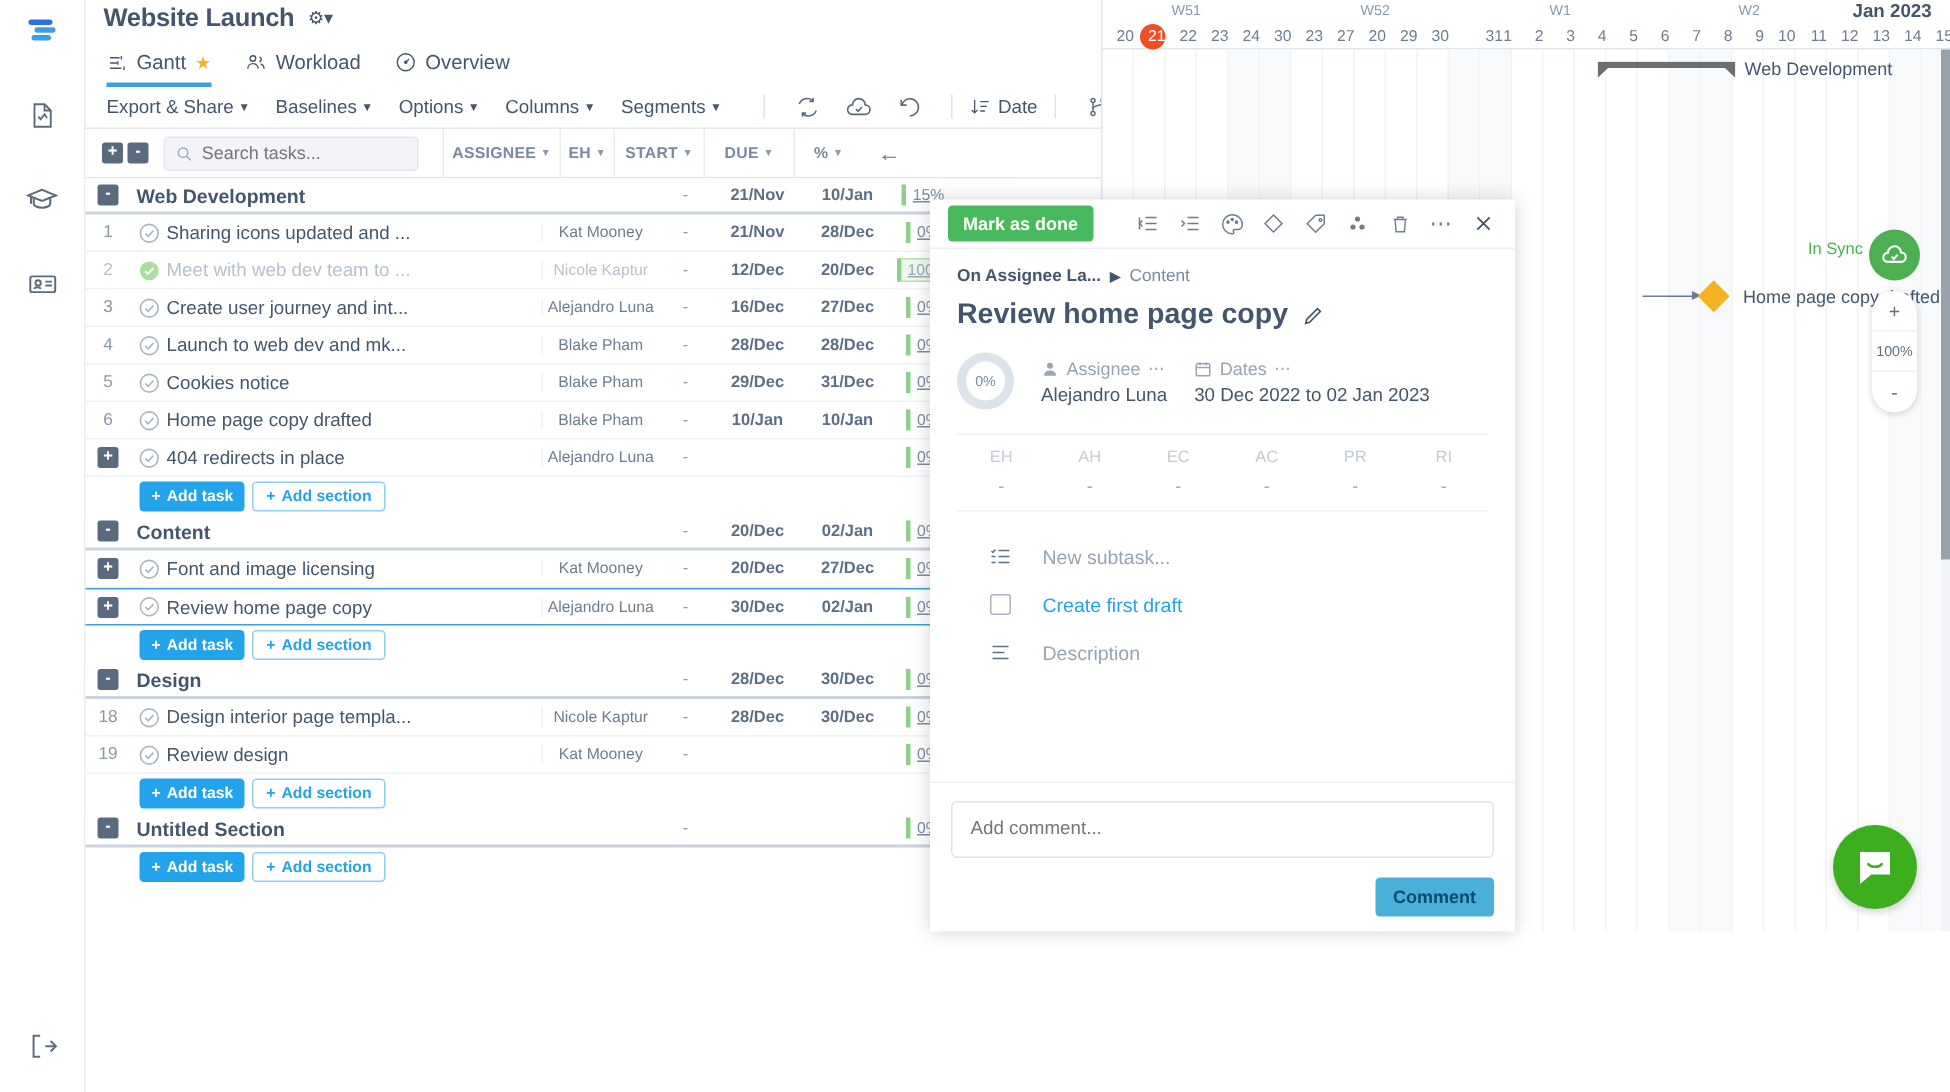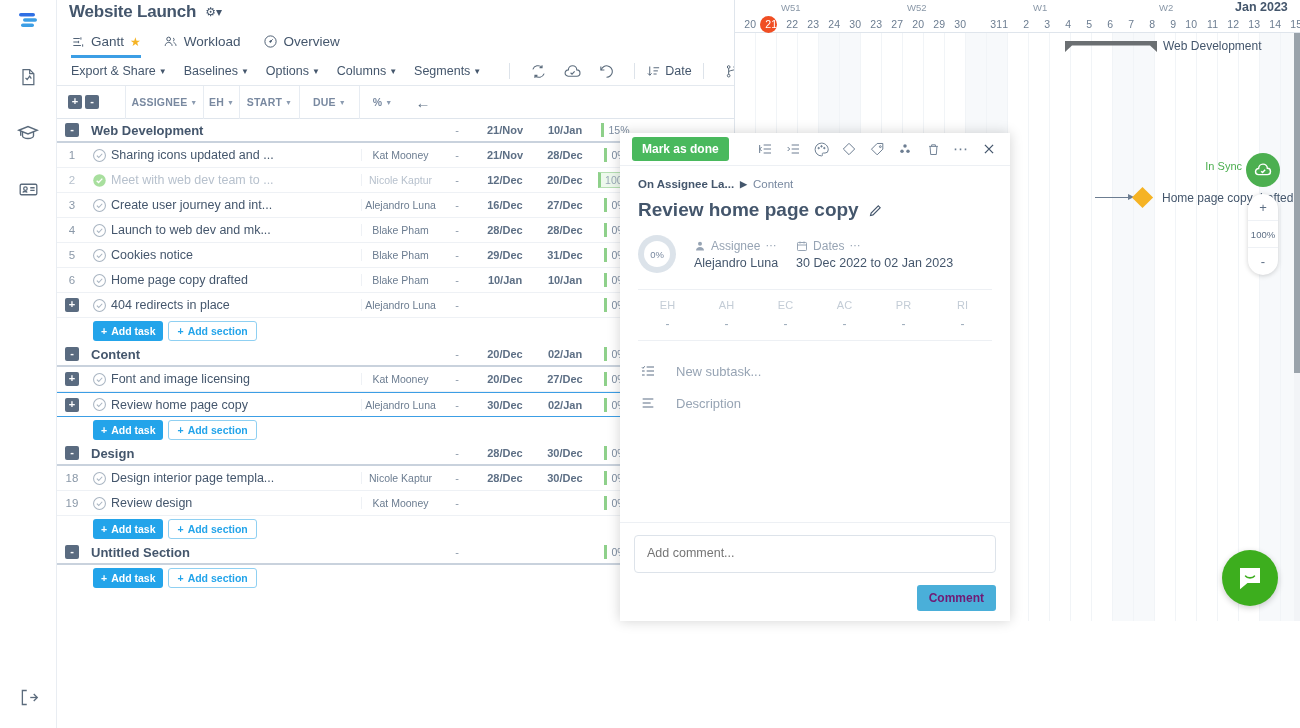--- a/index.html
+++ b/index.html
@@ -107,21 +107,21 @@
   .c-idx .sq { margin: 0 auto; }
   .c-check { width: 24px; flex: none; display: flex; align-items: center; justify-content: center; cursor: pointer; }
   .c-name { flex: 1 1 auto; color: #44566c; white-space: nowrap; overflow: hidden; text-overflow: ellipsis; padding-right: 8px; }
   .section .c-name { font-weight: bold; font-size: 13px; padding-left: 4px; }
   .c-assignee { width: 78px; flex: none; text-align: center; font-size: 10.5px; color: #6c7d91; border-left: 1px solid #eef1f5; }
   .c-eh { width: 36px; flex: none; text-align: center; font-size: 11px; color: #8a98a8; }
   .c-start, .c-due { width: 60px; flex: none; text-align: center; font-size: 11px; font-weight: bold; color: #5d6f85; }
   .section .c-start, .section .c-due { font-weight: bold; }
   .c-pct { width: 46px; flex: none; display: flex; align-items: center; justify-content: center; }
   .c-av { width: 36px; flex: none; display: flex; align-items: center; justify-content: center; }
-  .pctbox { font-size: 10.5px; color: #7c8ca0; border-left: 3px solid #8ed08a; padding: 1px 5px 1px 4px; }
+  .pctbox { font-size: 10.5px; color: #7c8ca0; border-left: 3px solid #8ed08a; padding: 1px 5px 1px 4px; text-decoration: underline; }
   .pctbox.full { border: 1px solid #b6dfb3; background: #eef9ed; border-left: 3px solid #8ed08a; color: #9aa9b8; }
 
   .addrow { display: flex; align-items: center; gap: 5px; padding: 3px 0 3px 36px; height: 25px; }
   .btn-addtask {
     background: #23a4ea; color: #fff; font-size: 10.5px; font-weight: bold;
     border-radius: 3px; padding: 4px 8px; cursor: pointer; display: flex; gap: 4px; align-items: center;
   }
   .btn-addsec {
     background: #fff; color: #23a4ea; border: 1px solid #8fd0f2; font-size: 10.5px; font-weight: bold;
     border-radius: 3px; padding: 3px 8px; cursor: pointer; display: flex; gap: 4px; align-items: center;
@@ -228,35 +228,35 @@
   .meta-field { }
   .meta-lbl { font-size: 12px; color: #97a4b4; display: flex; align-items: center; gap: 5px; }
   .meta-lbl .dots { font-size: 11px; letter-spacing: 1px; }
   .meta-val { font-size: 12.5px; color: #44566c; margin-top: 3px; }
 
   .kpis { display: flex; border-top: 1px solid #edf0f4; border-bottom: 1px solid #edf0f4; padding: 9px 0 9px 0; }
   .kpi { flex: 1; text-align: center; }
   .kpi .k { font-size: 11px; color: #c3ccd6; }
   .kpi .v { font-size: 12px; color: #9aa9b8; margin-top: 6px; }
 
-  .plist { padding: 14px 18px 0 18px; flex: 1 1 auto; }
+  .plist { padding: 14px 18px 0 18px; flex: 1 1 auto; margin-left: 19px; }
   .pitem { display: flex; align-items: center; gap: 18px; height: 32px; font-size: 13px; }
   .pitem .pi-ic { width: 20px; display: flex; justify-content: center; color: #5d6f85; }
   .pitem .pi-tx { color: #97a4b4; }
   .pitem .pi-tx.link { color: #23a4ea; }
   .chk { width: 14px; height: 14px; border: 1.5px solid #aab6c3; border-radius: 2px; }
 
   .panel-foot { border-top: 1px solid #edf0f4; padding: 12px 14px 10px 14px; }
   .comment-box {
     width: 100%; height: 38px; border: 1px solid #dde3ea; border-radius: 4px;
     padding: 10px 12px; font-size: 12.5px; color: #97a4b4; outline: none; resize: none;
     font-family: "Liberation Sans", sans-serif;
   }
   .btn-comment {
-    float: right; margin-top: 8px; background: #4aafd9; color: #701a75; border: none;
+    float: right; margin-top: 8px; background: #4aafd9; color: #0c4a6e; border: none;
     border-radius: 3px; font-size: 12px; font-weight: bold; padding: 6px 12px; cursor: pointer;
     font-family: "Liberation Sans", sans-serif;
   }
 
   .chat-widget {
     position: absolute; right: 22px; bottom: 15px; width: 56px; height: 56px; border-radius: 50%;
     background: #3dae1e; display: flex; align-items: center; justify-content: center; cursor: pointer;
     box-shadow: 0 2px 6px rgba(0,0,0,.2);
   }
 </style>
@@ -419,20 +419,27 @@
         <span>Scale: Days</span>
         <span style="font-size:8px;">▼</span>
       </div>
     </div>
 
     <div class="gridhead">
       <div class="pm-btns">
         <div class="sq">+</div>
         <div class="sq">-</div>
       </div>
+      <div class="search-wrap">
+        <svg width="13" height="13" viewBox="0 0 24 24" fill="none" stroke="#9aa7b6" stroke-width="2">
+          <circle cx="10.5" cy="10.5" r="6.5"></circle>
+            <path d="M15.5 15.5L21 21"></path>
+        </svg>
+        <input placeholder="Search tasks..." style="">
+      </div>
       <div class="colhead" style="width:78px;margin-left:16px;">
         <span>ASSIGNEE</span>
           <span class="fcaret">▼</span>
       </div>
       <div class="colhead" style="width:36px;">
         <span>EH</span>
           <span class="fcaret">▼</span>
       </div>
       <div class="colhead" style="width:60px;">
         <span>START</span>
@@ -1056,20 +1063,26 @@
             <svg width="16" height="16" viewBox="0 0 24 24" fill="none" stroke="#5d6f85" stroke-width="1.5">
               <path d="M10 6h11M10 12h11M10 18h11"></path>
                 <path d="M3 6.5l1.5 1.5L7 5"></path>
                 <path d="M3 12h4M3 18h4"></path>
             </svg>
           </span>
           <span class="pi-tx">New subtask...</span>
         </div>
         <div class="pitem">
           <span class="pi-ic">
+              <span class="chk"></span>
+            </span>
+          <span class="pi-tx link">Create first draft</span>
+        </div>
+        <div class="pitem">
+          <span class="pi-ic">
             <svg width="16" height="16" viewBox="0 0 24 24" fill="none" stroke="#5d6f85" stroke-width="1.6">
               <path d="M4 6h16M4 12h12M4 18h16"></path>
             </svg>
           </span>
           <span class="pi-tx">Description</span>
         </div>
       </div>
 
       <div class="panel-foot">
         <textarea class="comment-box" placeholder="Add comment..." style=""></textarea>

